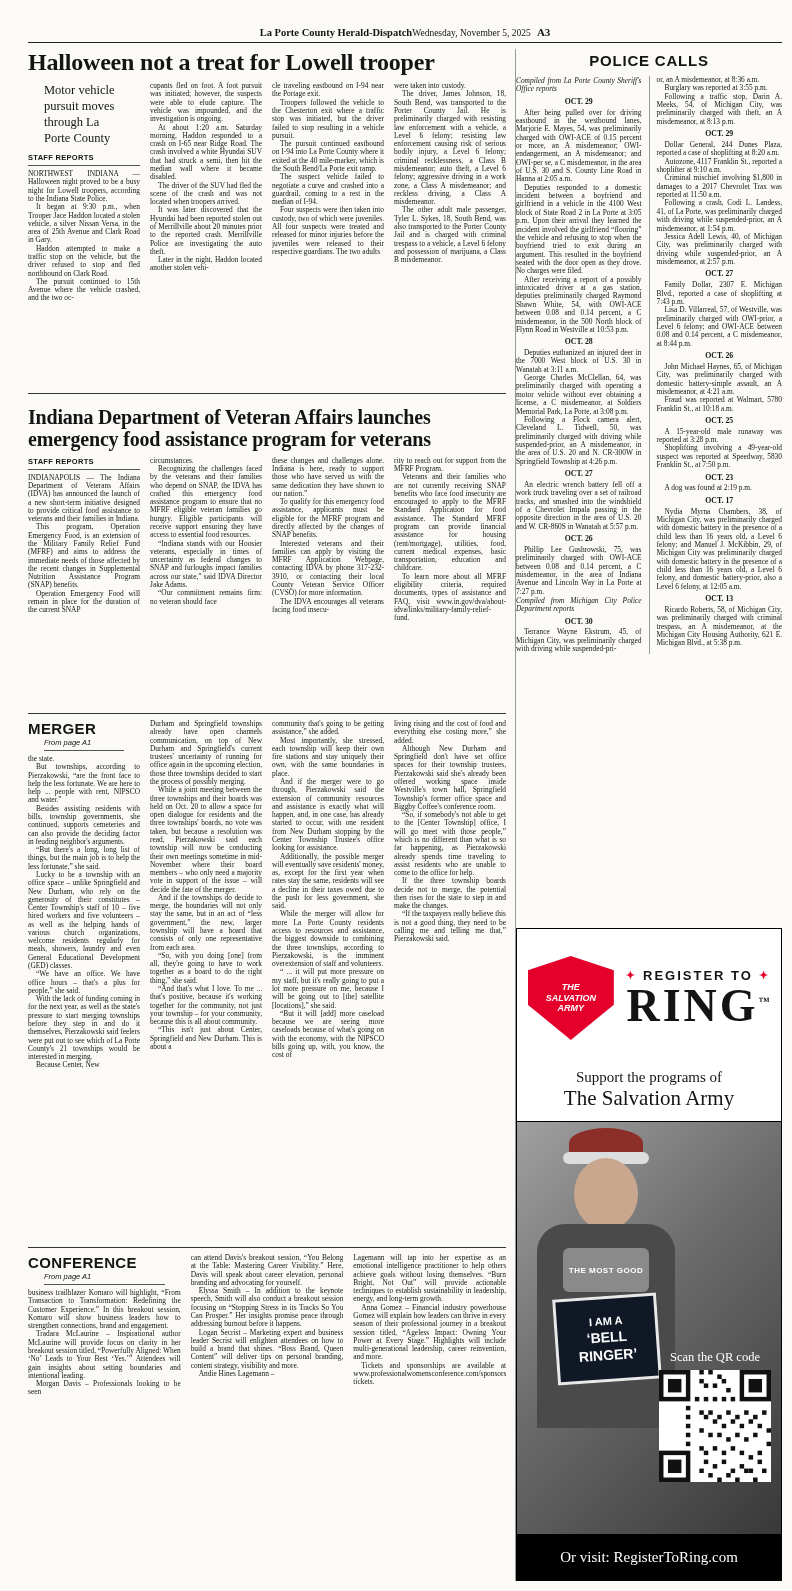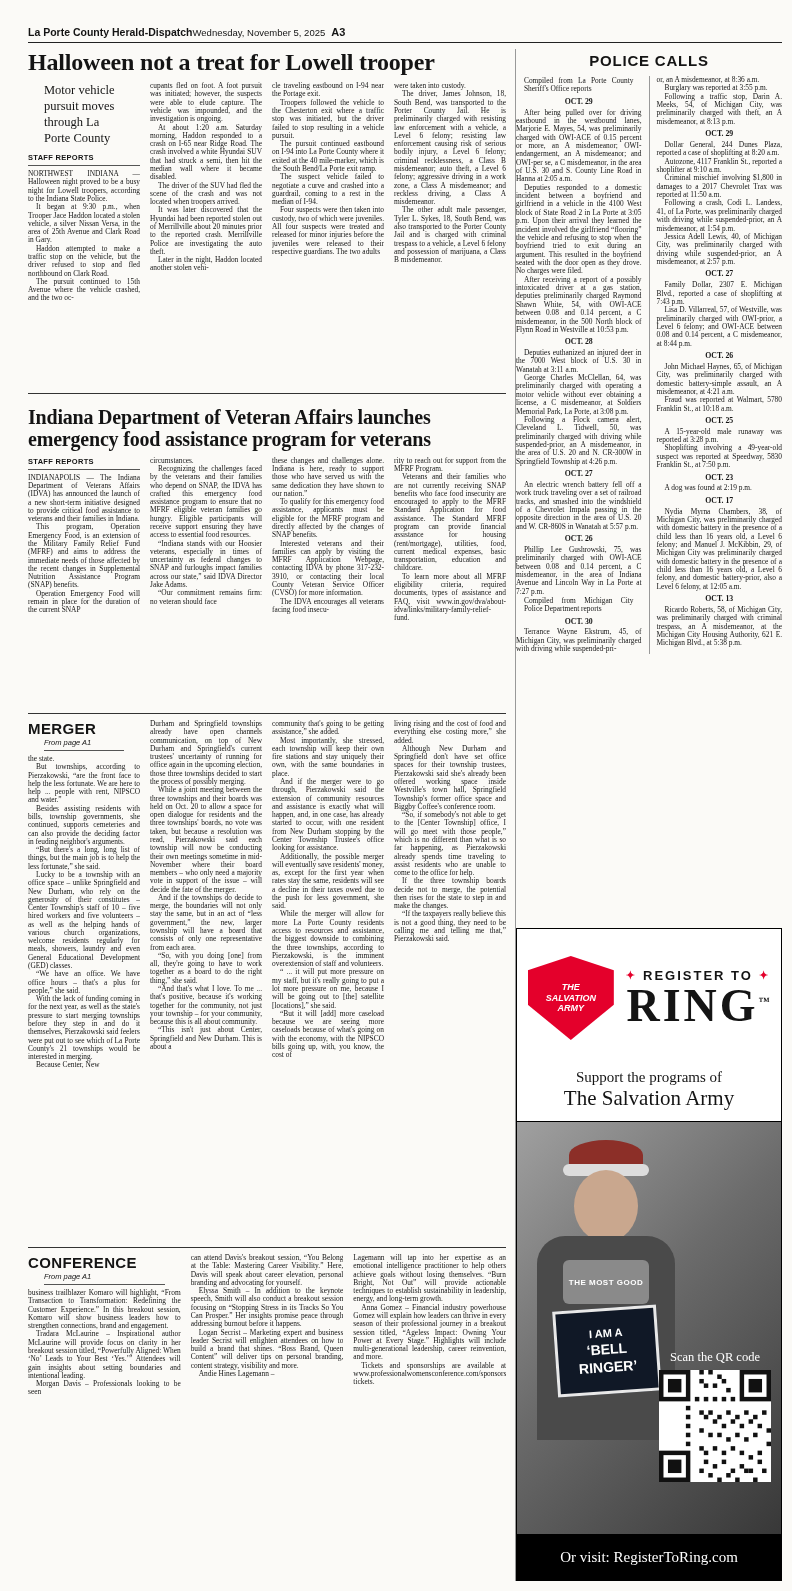--- a/index.html
+++ b/index.html
@@ -1,20 +1,20 @@
 <!DOCTYPE html>
 <html lang="en"><head>
 <meta charset="utf-8">
 <style>
   *{margin:0;padding:0;box-sizing:border-box}
   html,body{width:792px}
   body{height:1591px;background:#fbfaf7;color:#141414;font-family:"Liberation Serif",serif;overflow:hidden}
   .page{width:792px;height:1591px;padding:26px 10px 10px 28px;display:flex;flex-direction:column}
   
-  .masthead{display:flex;justify-content:flex-start;align-items:baseline;border-bottom:1px solid #222;padding-bottom:4px;font-family:Liberation Sans, sans-serif}
+  .masthead{display:flex;justify-content:center;align-items:baseline;border-bottom:1px solid #222;padding-bottom:4px;font-family:Liberation Serif, serif}
   .paper-name{font-size:10.5px;font-weight:bold}
   .issue-info{font-size:9.5px}
   .page-no{font-weight:bold;font-size:11px;margin-left:6px}
   
   .content{flex:1;display:flex;margin-top:6px;min-height:0}
   .left-col{width:478px;display:flex;flex-direction:column;min-height:0}
   .right-rail{flex:1;border-left:1px solid #999;margin-left:9px;display:flex;flex-direction:column;min-height:0}
   section.story{overflow:hidden;display:flex;flex-direction:column}
   .art1{height:332px}
   .art2{height:316px;border-top:1px solid #333;margin-top:12px;padding-top:11px}
@@ -30,38 +30,38 @@
   .deck{font-size:12.5px;line-height:1.28;font-weight:400;margin:0 16px 7px}
   .byline{font-family:"Liberation Sans",sans-serif;font-weight:bold;font-size:7.5px;letter-spacing:.3px;border-bottom:1px solid #555;padding-bottom:3px;margin-bottom:4px}
   .jump-title{font-family:"Liberation Sans",sans-serif;font-weight:bold;font-size:15px;letter-spacing:.4px}
   .jump-from{font-family:"Liberation Sans",sans-serif;font-style:italic;font-size:7.5px;margin:1px 16px 4px;border-bottom:1px solid #555;padding-bottom:3px}
   
   .police{height:842px;overflow:hidden}
   .police-title{font-family:"Liberation Sans",sans-serif;font-weight:bold;font-size:15px;letter-spacing:.8px;text-align:center;margin:3px 0 7px}
   .police-cols{display:flex}
   .police-col{flex:1;font-size:7.4px;line-height:1.13;text-align:justify;padding-right:7px;overflow:hidden}
   .police-col + .police-col{border-left:1px solid #999;padding-left:7px;padding-right:0}
-  .blk-intro{margin:1px 8px 3px}
+  .blk-intro{font-style:italic;margin:1px 0 3px}
   .blk-heading{font-weight:bold;text-align:center;margin:4px 0 2px;font-size:7.8px}
   .blk-para{text-indent:8px}
   .police-col > .blk-para:first-child{text-indent:0}
   
   .ad{margin-top:auto;height:653px;border:1px solid #000;display:flex;flex-direction:column;background:#fff}
   .ad-top{height:138px;display:flex;align-items:center;justify-content:center;gap:12px;padding:8px}
   .sa-shield{width:86px;height:84px;background:#e4002b;clip-path:polygon(50% 0,100% 17%,100% 58%,50% 100%,0 58%,0 17%);display:flex;flex-direction:column;align-items:center;justify-content:center;color:#fff;font-family:"Liberation Sans",sans-serif;font-weight:bold;font-style:italic;font-size:9px;line-height:1.15;text-align:center}
   .ad-brand{display:flex;flex-direction:column;align-items:center}
   .register-line{display:flex;align-items:center;gap:6px;font-family:"Liberation Sans",sans-serif;font-weight:bold;font-size:13px;letter-spacing:2px}
   .diamond{color:#e4002b;font-size:11px}
   .ring-line{font-family:"Liberation Serif",serif;font-weight:bold;font-size:46px;letter-spacing:3px;line-height:1}
   .ring-line sup{font-size:11px;letter-spacing:0}
   .ad-support{text-align:center;padding:2px 0 10px;border-bottom:1px solid #000}
   .support-small{font-size:15px}
   .support-big{font-size:21px}
   .ad-photo{flex:1;position:relative;background:linear-gradient(135deg,#a0a0a0 0%,#6b6b6b 45%,#383838 100%);overflow:hidden}
-  .person{position:absolute;left:12px;top:18px;width:150px;height:300px}
+  .person{position:absolute;left:12px;top:6px;width:150px;height:300px}
   .hat{position:absolute;left:40px;top:0;width:74px;height:30px;background:#8c2f28;border-radius:50% 50% 20% 20%}
   .hat-band{position:absolute;left:34px;top:24px;width:86px;height:12px;background:#ddd;border-radius:8px}
   .head{position:absolute;left:45px;top:30px;width:64px;height:72px;background:#c9a78e;border-radius:50%}
   .torso{position:absolute;left:8px;top:96px;width:138px;height:204px;background:#4a4a4a;border-radius:28px 28px 0 0}
   .apron{position:absolute;left:34px;top:120px;width:86px;height:44px;background:#8a8a8a;border-radius:6px;display:flex;align-items:center;justify-content:center;color:#fff;font-family:"Liberation Sans",sans-serif;font-weight:bold;font-size:8px;letter-spacing:.5px;text-align:center}
   .sign{position:absolute;left:26px;top:168px;width:104px;height:86px;background:#101826;border:3px solid #e8e8e8;transform:rotate(-4deg);color:#fff;display:flex;flex-direction:column;align-items:center;justify-content:center;font-family:"Liberation Sans",sans-serif;font-weight:bold;text-align:center;gap:2px}
   .sign-l1{font-size:11px}
   .sign-l2,.sign-l3{font-size:14px}
   .scan{position:absolute;right:10px;top:228px;width:112px;text-align:center;color:#fff;font-size:12.5px}
   .qr{position:absolute;right:10px;top:248px;width:112px;height:112px;background:#fff}

